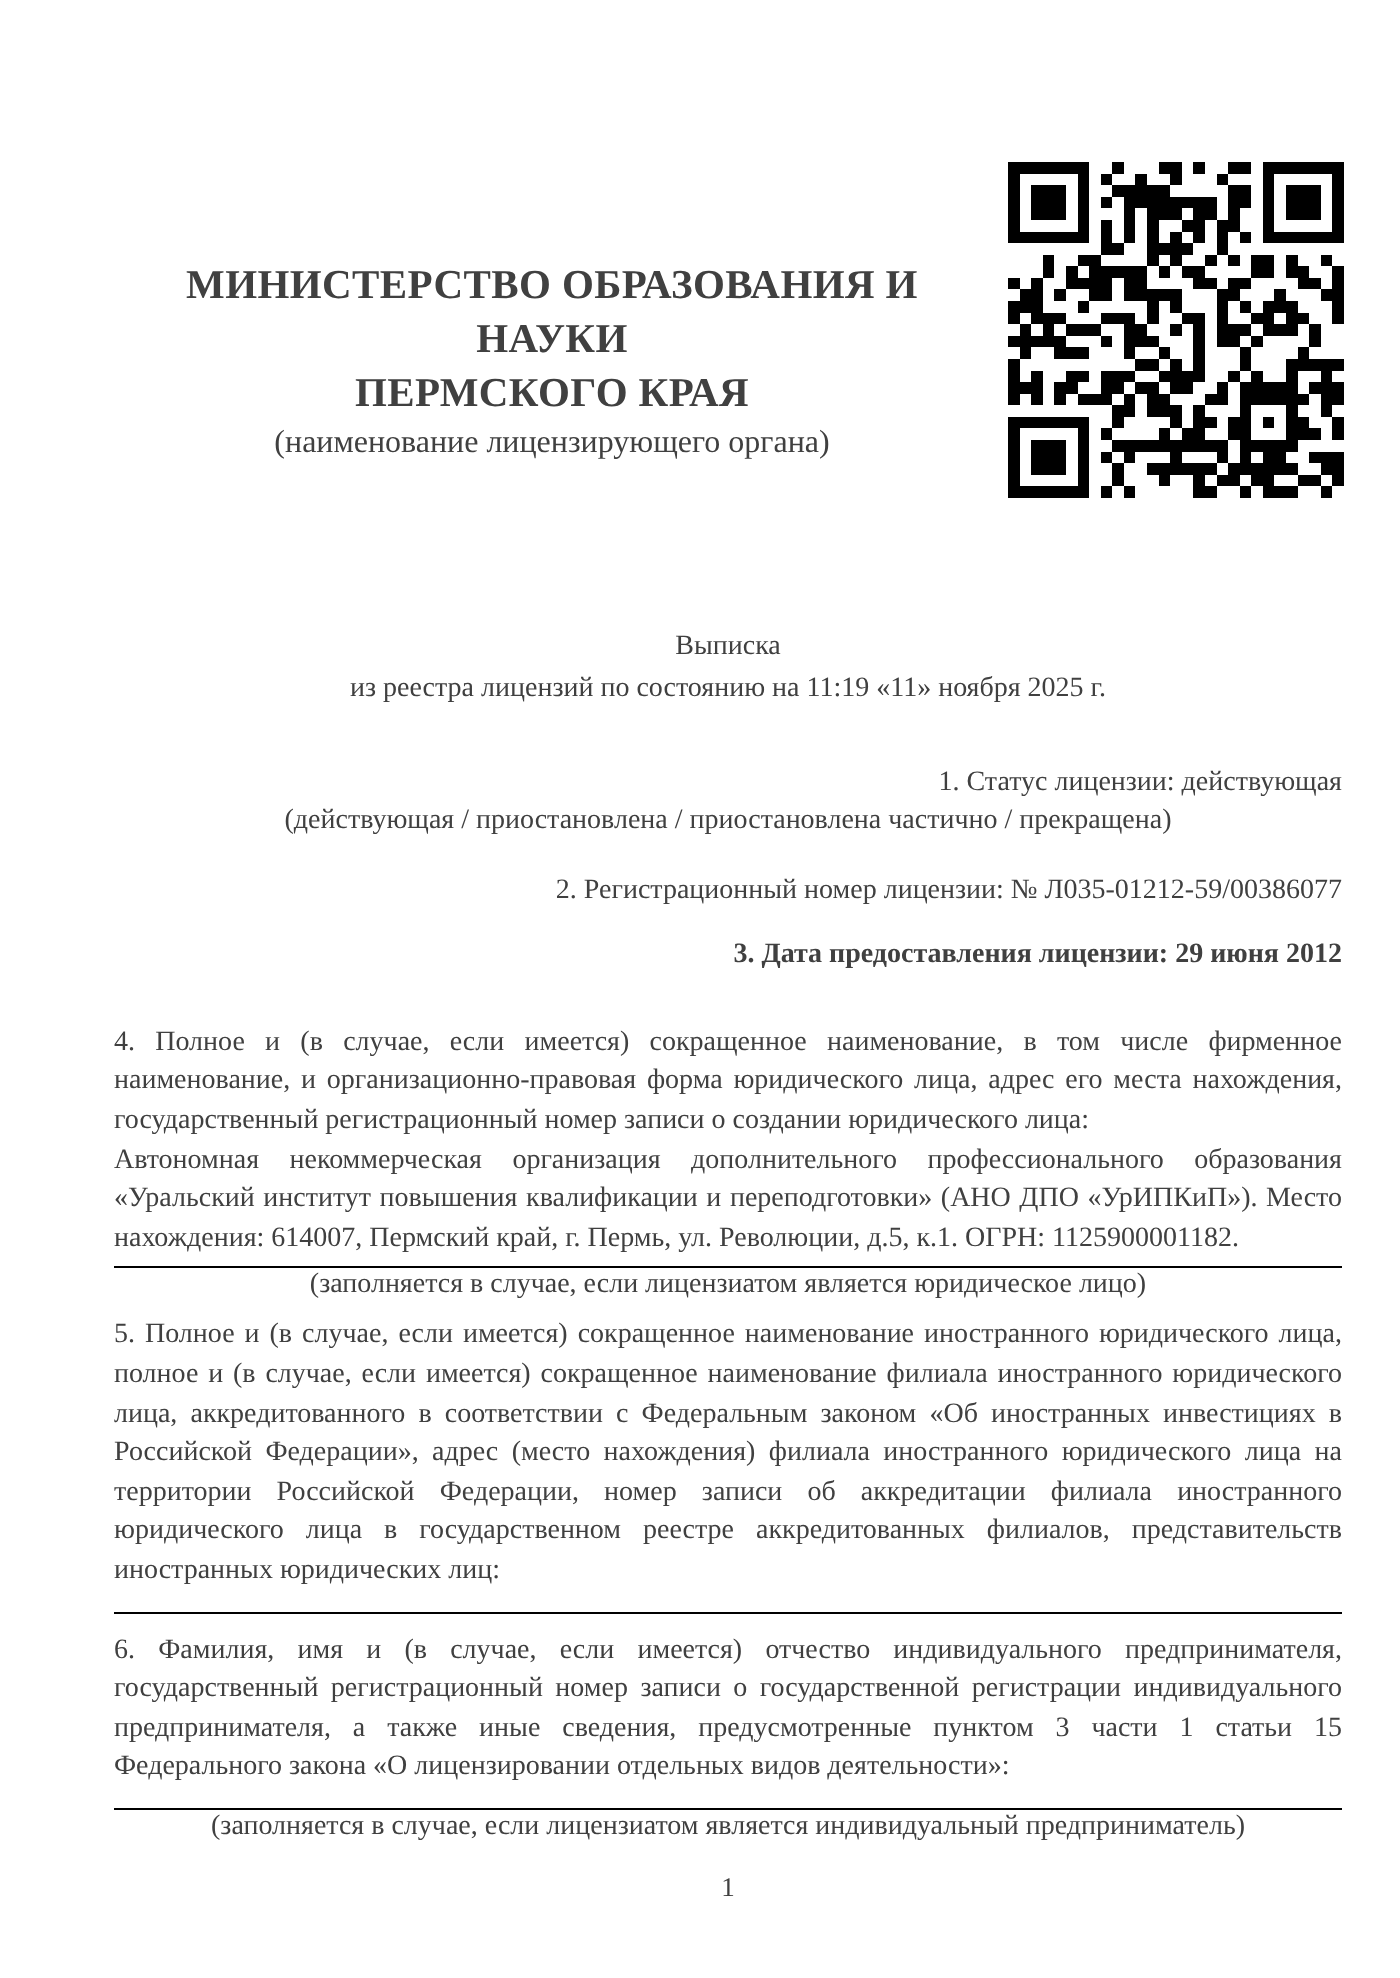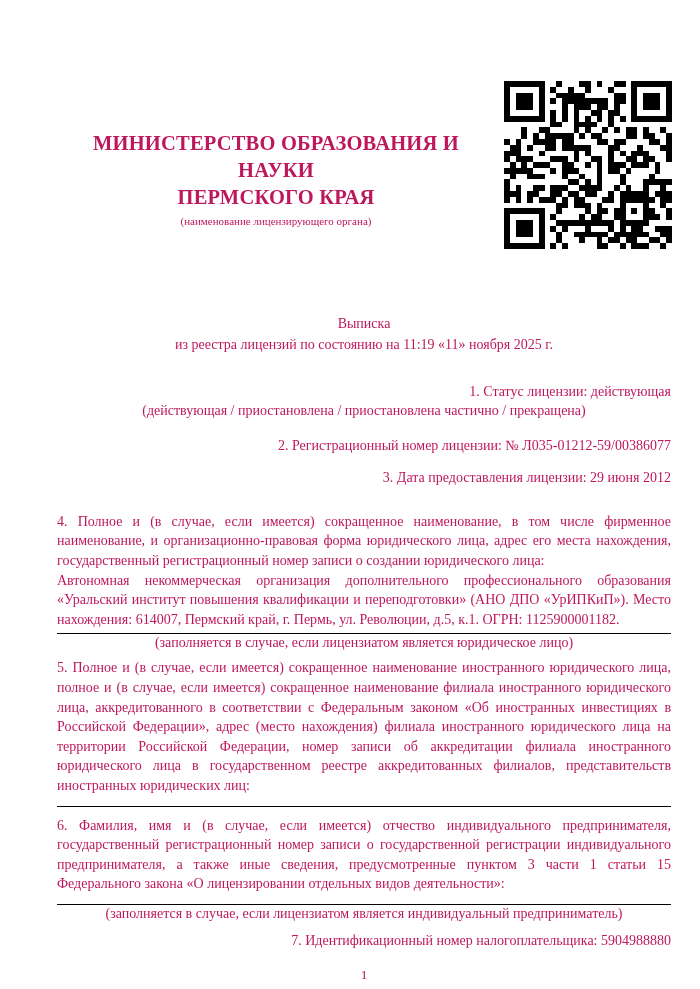--- a/index.html
+++ b/index.html
@@ -3,45 +3,45 @@
 <meta charset="utf-8">
 <style>
   * { margin:0; padding:0; box-sizing:border-box; }
   html,body { background:#888; }
   .page {
     position:relative;
     width:700px; height:989px;
     margin:0 auto;
     background:#ffffff;
     font-family:"Liberation Serif", serif;
-    color:#be185d;
+    color:#404040;
     overflow:hidden;
   }
   .ministry {
     position:absolute; left:57px; top:130px; width:438px;
     text-align:center;
   }
   .ministry-name {
     font-weight:bold; font-size:20.5px; line-height:27px;
     letter-spacing:0.2px;
   }
-  .ministry-caption { font-size:11px; line-height:13px; margin-top:4px; }
+  .ministry-caption { font-size:16px; line-height:13px; margin-top:4px; }
   .qr {
     position:absolute; left:504px; top:81px; width:168px; height:168px;
   }
   .content {
     position:absolute; left:57px; top:15px; width:614px;
     font-size:14px; line-height:20px;
   }
   .doc-title { margin-top:299px; text-align:center; line-height:20.5px; }
   .item { text-align:justify; line-height:19.6px; }
   .single { text-align:right; white-space:nowrap; }
   .it-1 { margin-top:27px; }
   .it-2 { margin-top:19px; }
-  .it-3 { margin-top:13px; }
+  .it-3 { margin-top:13px;font-weight:bold; }
   .it-4 { margin-top:24px; }
   .it-5 { margin-top:9px; }
   .it-6 { margin-top:9px; }
   .it-7 { margin-top:11px; line-height:20px; }
   .note {
     font-size:14px; line-height:13px; text-align:center; margin-top:2px;
   }
   .note-1 { margin-top:2px; }
   .rule { border-top:1.7px solid #000; height:0; }
   .rule-after-text { margin-top:4px; }
@@ -512,18 +512,17 @@
     <div class="rule rule-after-text"></div>
     <div class="note">(заполняется в случае, если лицензиатом является юридическое лицо)</div>
 
     <div class="item it-5">5. Полное и (в случае, если имеется) сокращенное наименование иностранного юридического лица, полное и (в случае, если имеется) сокращенное наименование филиала иностранного юридического лица, аккредитованного в соответствии с Федеральным законом «Об иностранных инвестициях в Российской Федерации», адрес (место нахождения) филиала иностранного юридического лица на территории Российской Федерации, номер записи об аккредитации филиала иностранного юридического лица в государственном реестре аккредитованных филиалов, представительств иностранных юридических лиц:</div>
     <div class="rule rule-blank"></div>
 
     <div class="item it-6">6. Фамилия, имя и (в случае, если имеется) отчество индивидуального предпринимателя, государственный регистрационный номер записи о государственной регистрации индивидуального предпринимателя, а также иные сведения, предусмотренные пунктом 3 части 1 статьи 15 Федерального закона «О лицензировании отдельных видов деятельности»:</div>
     <div class="rule rule-blank"></div>
     <div class="note">(заполняется в случае, если лицензиатом является индивидуальный предприниматель)</div>
 
-    <div class="item single it-7">7. Идентификационный номер налогоплательщика: 5904988880</div>
 
     <div class="page-number">1</div>
   </div>
 
 </div>
 
 </body></html>

